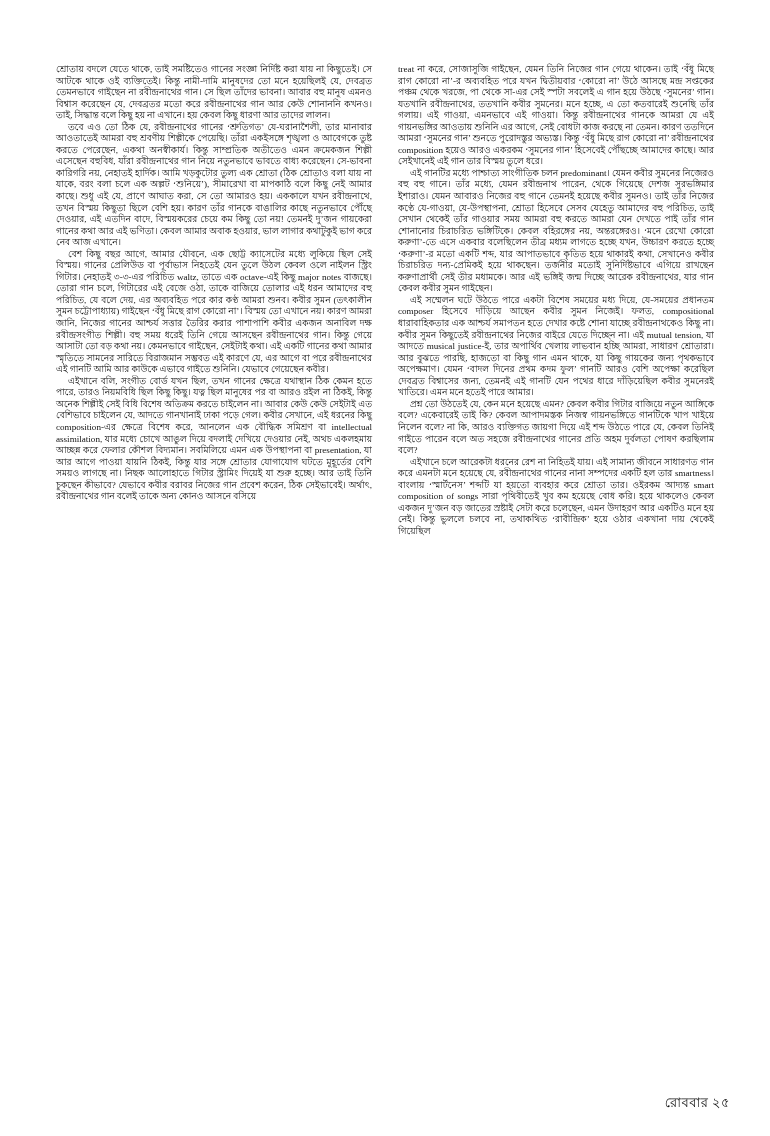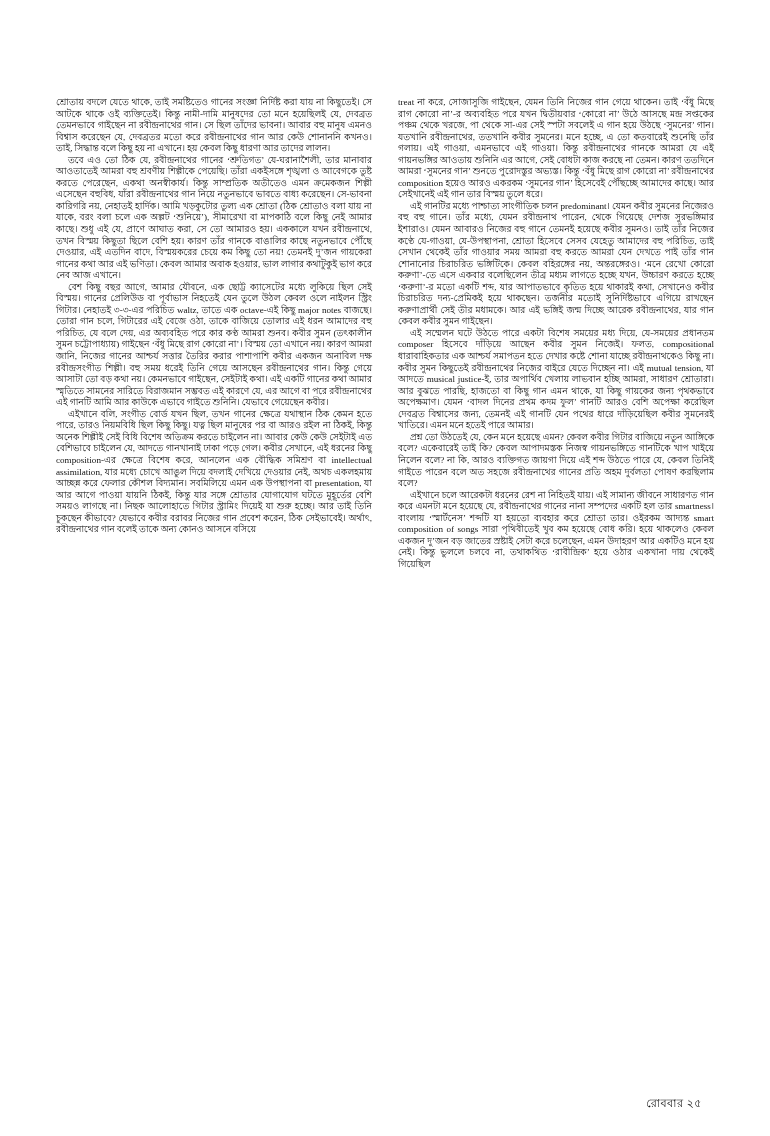--- a/index.html
+++ b/index.html
@@ -24,40 +24,39 @@
   .columns {
     display: flex;
     flex-direction: row;
     gap: 26px;
     height: 990px;
   }
   .col {
     width: 318px;
     display: flex;
     flex-direction: column;
-    margin-top: 33px;
   }
   .para {
     font-size: 9.1px;
     line-height: 11.55px;
     text-align: justify;
     text-justify: inter-word;
     margin: 0;
     text-indent: 12px;
     hyphens: none;
     word-spacing: -0.2px;
   }
   .para.noindent {
     text-indent: 0;
   }
   .footer {
     position: absolute;
-    right: 68px;
+    right: 40px;
     bottom: 22px;
-    font-size: 11px;
+    font-size: 13px;
     letter-spacing: 0.5px;
     color: #111111;
   }
 </style>
 </head>
 <body>
 
 <div class="page">
   <div class="columns">
 

